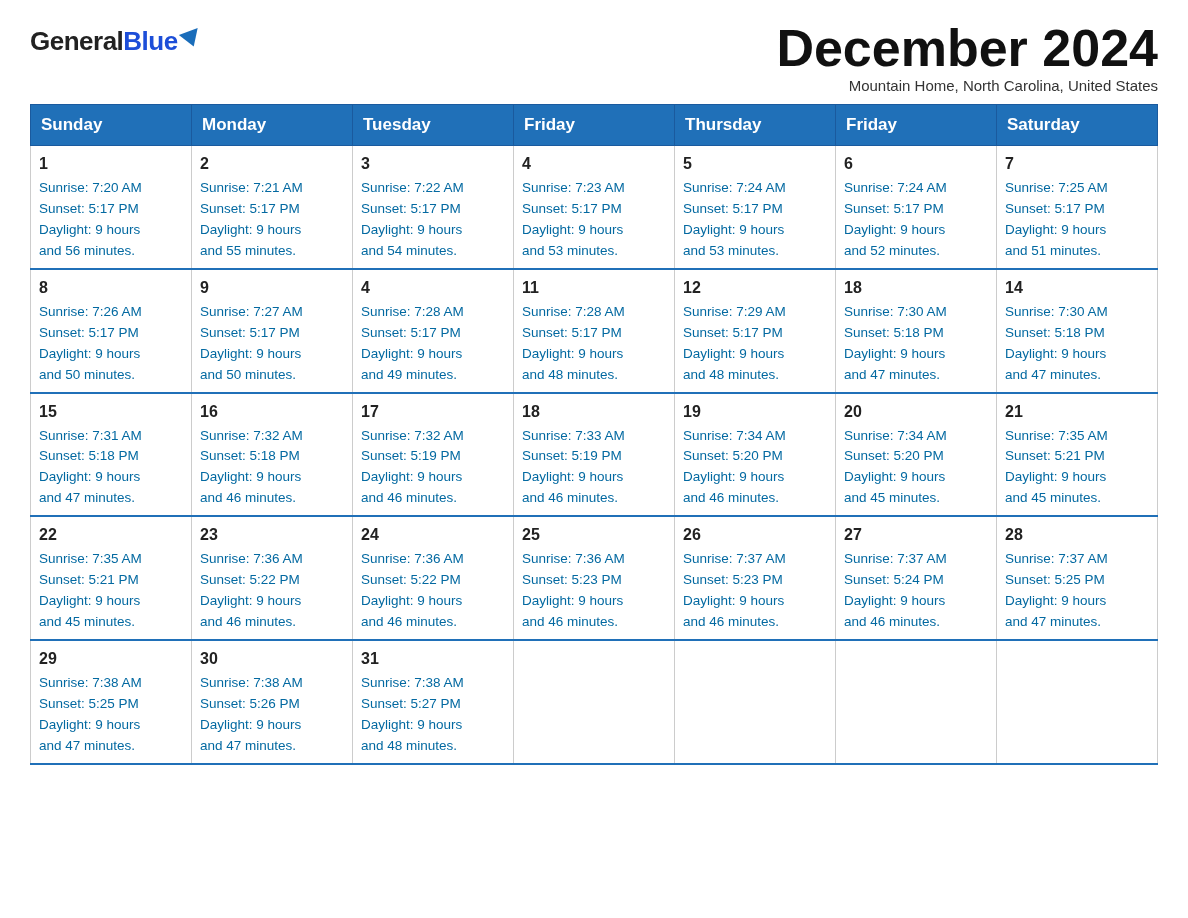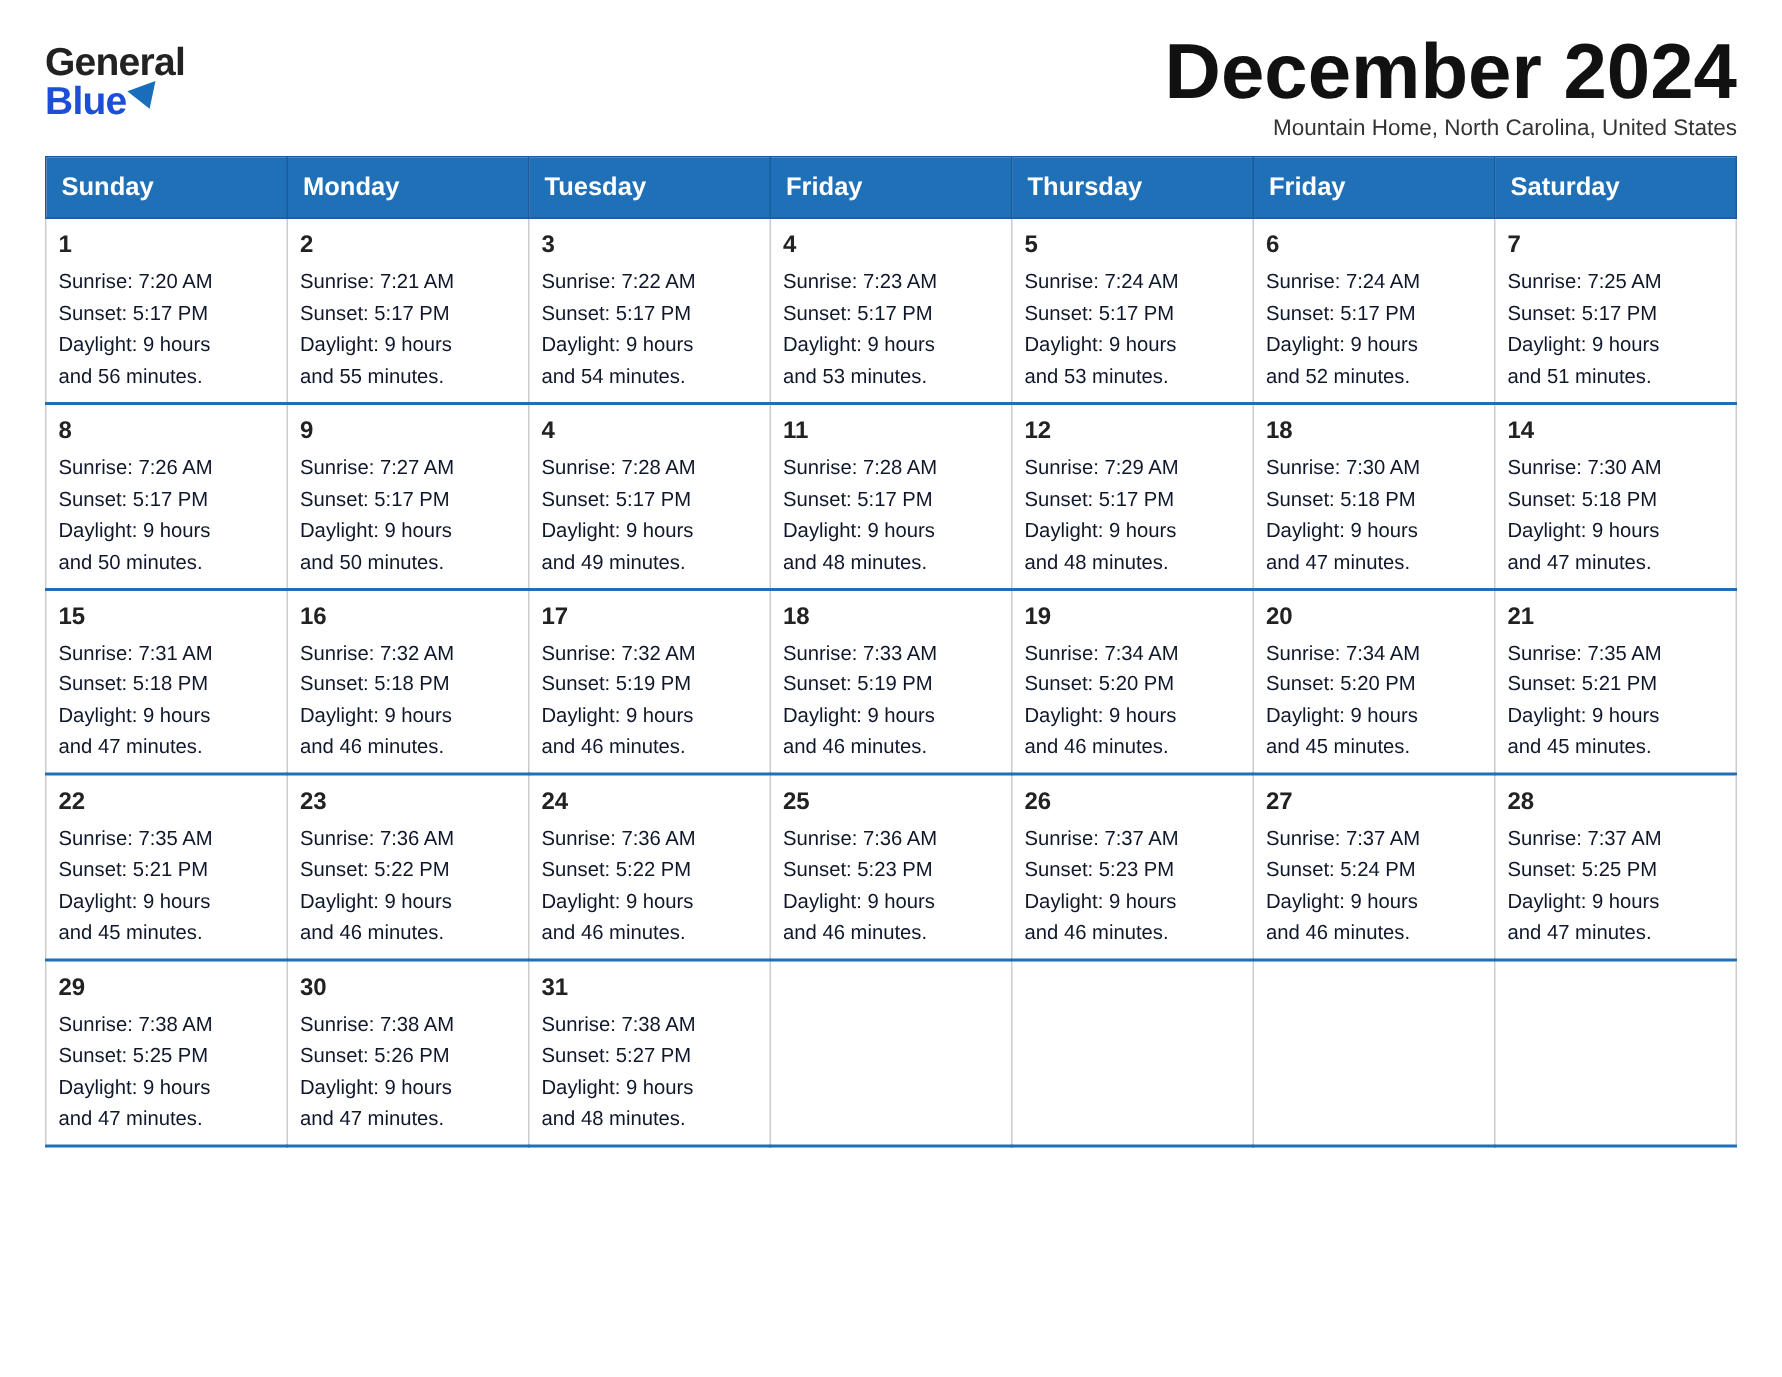--- a/index.html
+++ b/index.html
@@ -14,21 +14,21 @@
 
     .header {
       display: flex;
       align-items: flex-start;
       justify-content: space-between;
       margin-bottom: 6px;
     }
 
     .logo {
       display: flex;
-      flex-direction: column;
+      flex-direction: row;
       align-items: flex-start;
       margin-top: 8px;
     }
 
     .logo-general {
       font-size: 26px;
       font-weight: bold;
       color: #222;
       letter-spacing: -0.5px;
       line-height: 1;
@@ -105,21 +105,21 @@
 
     .day-number {
       font-size: 16px;
       font-weight: bold;
       display: block;
       margin-bottom: 2px;
     }
 
     .day-info {
       font-size: 13.5px;
-      color: #0f172a;
+      color: #0369a1;
       line-height: 1.55;
     }
 
     .empty-cell {
       background: #fff;
     }
   </style>
 </head>
 <body>
 

